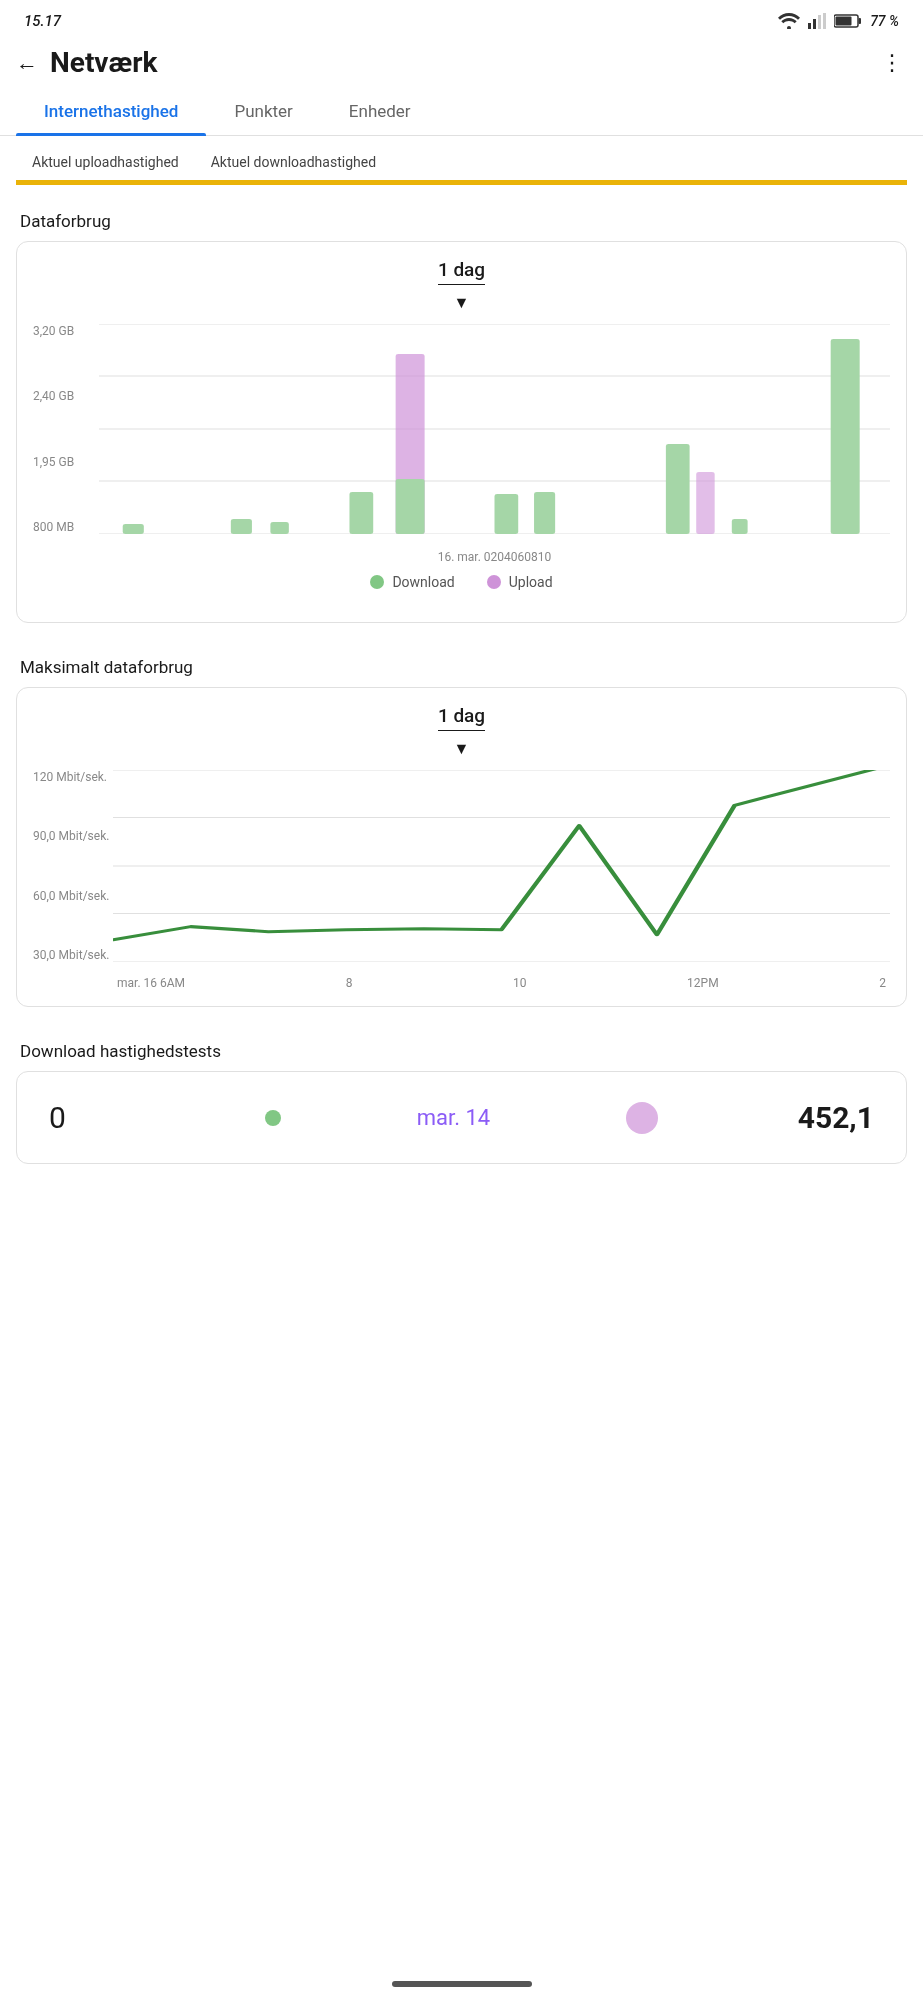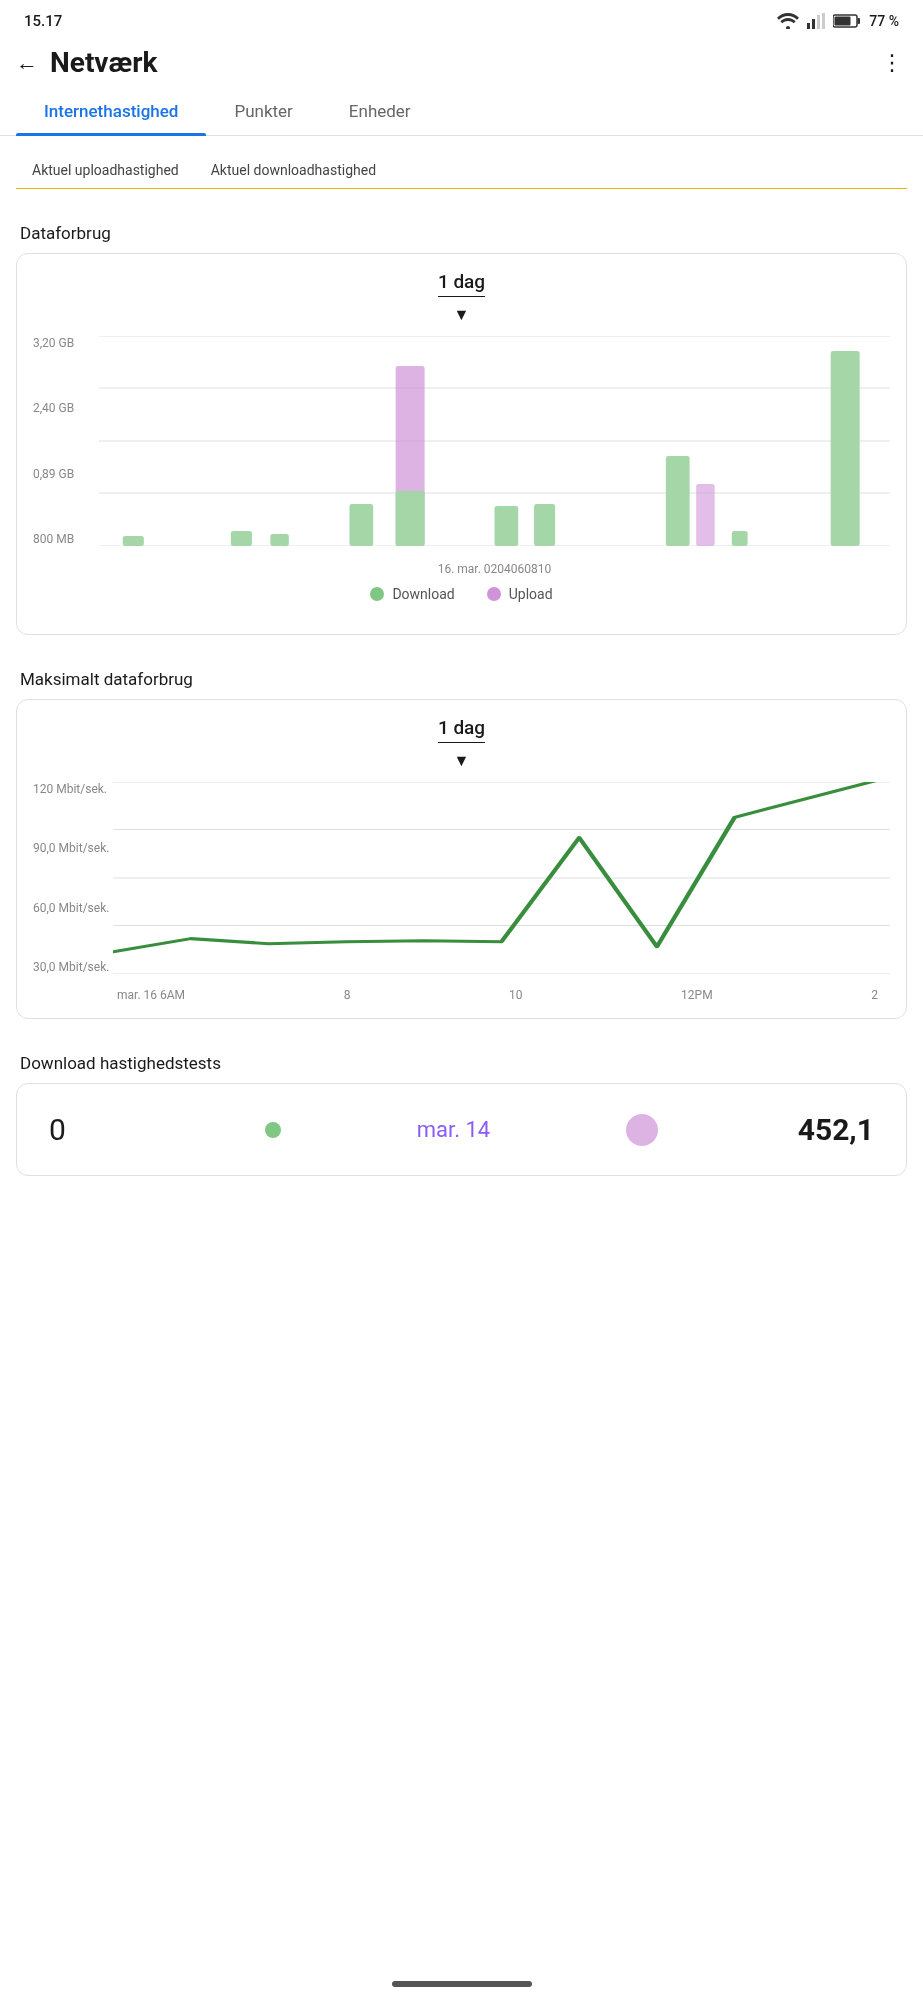--- a/index.html
+++ b/index.html
@@ -12,20 +12,21 @@
       overflow-x: hidden;
       color: #1a1a1a;
     }
     .status-bar {
       display: flex;
       justify-content: space-between;
       align-items: center;
       padding: 12px 24px 8px;
       font-size: 15px;
       font-weight: 500;
+      font-style: italic;
     }
     .status-icons {
       display: flex;
       align-items: center;
       gap: 8px;
       font-size: 14px;
     }
     .header {
       display: flex;
       align-items: center;
@@ -73,22 +74,22 @@
       position: absolute;
       bottom: -1px;
       left: 0;
       right: 0;
       height: 3px;
       background: #1a73e8;
       border-radius: 2px 2px 0 0;
     }
     .sub-tabs {
       display: flex;
-      border-bottom: 1px solid #eab308;
-      margin: 16px 16px;
+      border-bottom: 5px solid #eab308;
+      margin: 8px 16px;
     }
     .sub-tab {
       padding: 10px 16px;
       font-size: 14px;
       color: #444;
       cursor: pointer;
       white-space: nowrap;
     }
     .section-label {
       font-size: 17px;
@@ -228,21 +229,21 @@
       width: 78px;
       display: flex;
       flex-direction: column-reverse;
       justify-content: space-between;
       font-size: 12px;
       color: #888;
     }
     .line-x-axis {
       position: absolute;
       left: 80px;
-      right: 8px;
+      right: 0;
       bottom: 0;
       height: 26px;
       display: flex;
       align-items: flex-end;
       justify-content: space-between;
       font-size: 12px;
       color: #888;
       padding: 0 4px;
     }
     .prev-tests-row {
@@ -351,21 +352,21 @@
 <div class="card">
 
   <div class="dropdown-row">
     <span class="dropdown-label dropdown-underline">1 dag</span>
     <span class="dropdown-arrow">▼</span>
   </div>
 
   <div class="chart-area">
     <div class="y-axis-labels">
       <span>800 MB</span>
-      <span>0,89 GB</span>
+      <span>1,95 GB</span>
       <span>2,40 GB</span>
       <span>3,20 GB</span>
     </div>
     <div class="chart-inner">
       <svg class="bar-chart-svg" viewBox="0 0 600 210" preserveAspectRatio="none">
 
         <line x1="0" y1="0" x2="600" y2="0" stroke="#e0e0e0" stroke-width="1"></line>
         <line x1="0" y1="52" x2="600" y2="52" stroke="#e0e0e0" stroke-width="1"></line>
         <line x1="0" y1="105" x2="600" y2="105" stroke="#e0e0e0" stroke-width="1"></line>
         <line x1="0" y1="157" x2="600" y2="157" stroke="#e0e0e0" stroke-width="1"></line>

